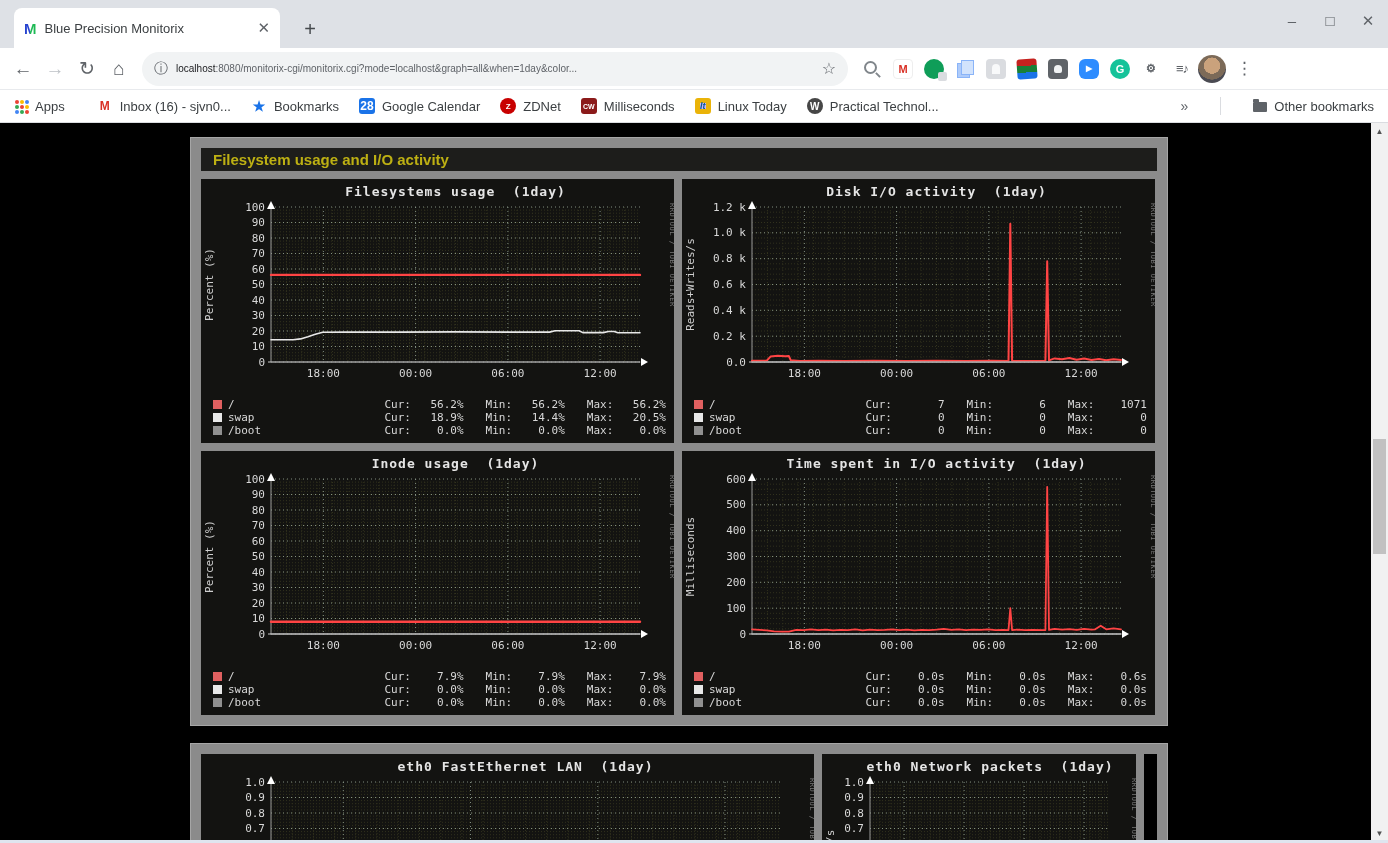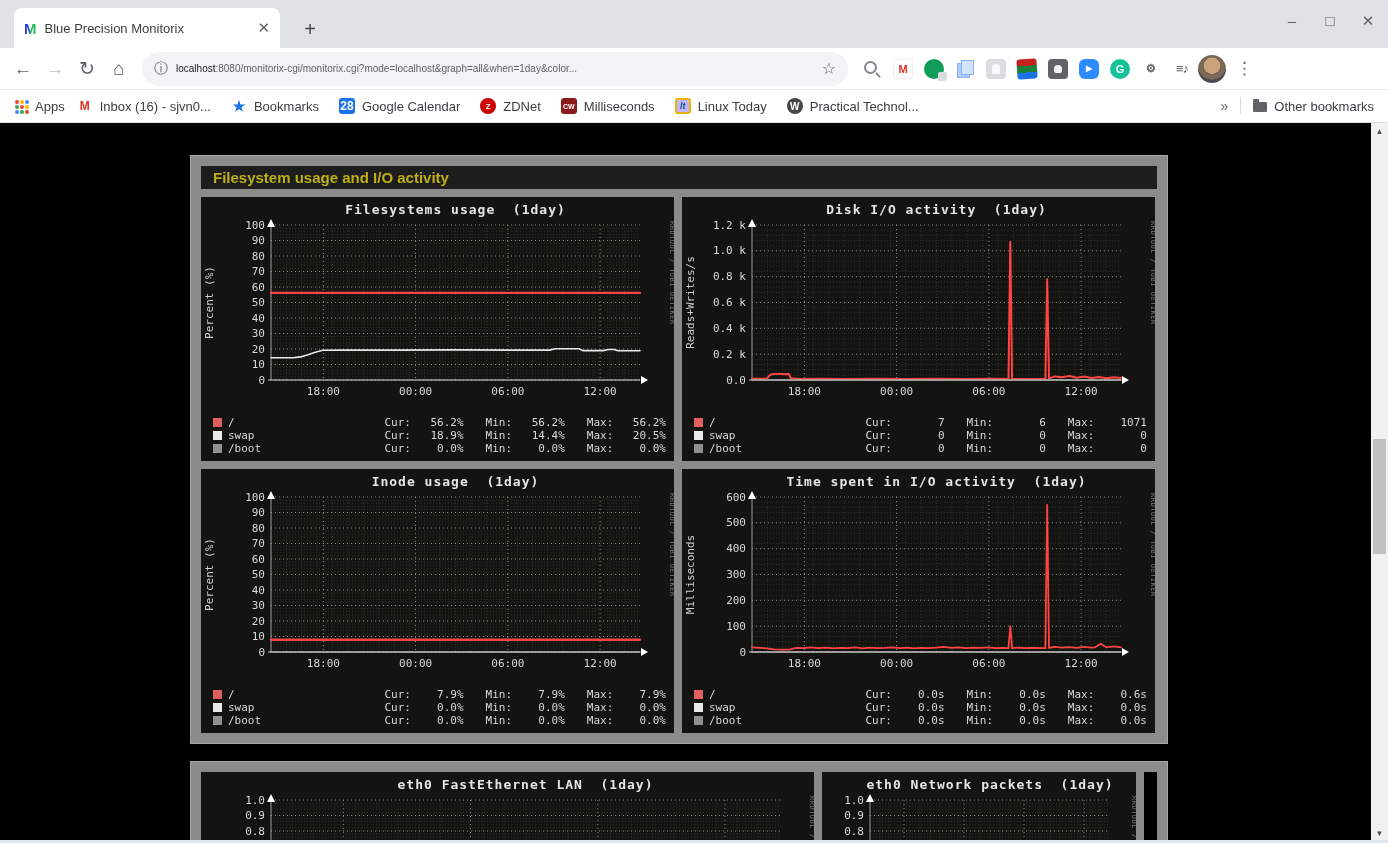--- a/index.html
+++ b/index.html
@@ -59,49 +59,49 @@
   .keep-icon::after { content:""; width:8px; height:8px; background:#f1f3f4; border-radius:50% 50% 2px 2px; }
   .zoom-icon { background:#2d8cff; border-radius:6px; color:#fff; font-size:8px; }
   .grammarly-icon { background:#15c39a; border-radius:50%; color:#fff; }
   .extensions-icon { color:#5f6368; }
   .playlist-icon { color:#5f6368; font-size:13px; letter-spacing:-1px; }
   .avatar { width:28px; height:28px; border-radius:50%;
         background:radial-gradient(circle at 50% 38%, #caa27c 0 36%, #7c6a58 37% 62%, #4a4a52 63%); }
   .menu-dots { color:#5f6368; font-size:17px; padding:0 4px; }
 
   .bookmarks { height:33px; background:#fff; display:flex; align-items:center;
-               padding:0 14px; gap:12px; border-bottom:1px solid #dadce0; font-size:13px;
+               padding:0 14px; gap:32px; border-bottom:1px solid #dadce0; font-size:13px;
                color:#3c4043; }
   .bm { display:flex; align-items:center; gap:7px; white-space:nowrap; }
   .bi { width:16px; height:16px; display:inline-flex; align-items:center; justify-content:center;
         font:700 9px "Liberation Sans",sans-serif; border-radius:3px; position:relative; }
   .apps-grid { width:14px; height:14px; }
   .apps-grid::before { content:""; position:absolute; left:1px; top:1px; width:4px; height:4px;
         border-radius:50%; background:#ea4335;
         box-shadow:5px 0 0 #fbbc04, 10px 0 0 #4285f4, 0 5px 0 #34a853, 5px 5px 0 #ea4335,
                    10px 5px 0 #fbbc04, 0 10px 0 #4285f4, 5px 10px 0 #34a853, 10px 10px 0 #ea4335; }
   .gmail-bm { color:#d93025; font-size:12px; }
   .star-bm { color:#1a73e8; font-size:14px; }
   .calendar-bm { background:#1a73e8; color:#fff; font-size:12px; }
   .zdnet-bm { background:#c80000; color:#fff; border-radius:50%; font-size:8px; }
   .cw-bm { background:#8b1a1a; color:#fff; font-size:7px; }
-  .lt-bm { background:#c4b5fd; border:2px solid #eab308; color:#0a5c8c; font-style:italic; font-size:9px; }
+  .lt-bm { background:#c4b5fd; border:5px solid #eab308; color:#0a5c8c; font-style:italic; font-size:9px; }
   .wp-bm { background:#464646; color:#fff; border-radius:50%; font-size:10px; }
   .chev { color:#5f6368; font-size:14px; }
   .bm-divider { width:1px; height:18px; background:#dadce0; }
   .folder-ic { width:14px; height:10px; background:#5f6368; border-radius:1px; position:relative; margin-top:2px; }
   .folder-ic::before { content:""; position:absolute; left:0; top:-3px; width:6px; height:3px;
         background:#5f6368; border-radius:1px 1px 0 0; }
   .bm-spacer { flex:1; }
 
   
   .content { position:relative; height:719px; background:#000; overflow:hidden; }
   .panel { margin-left:190px; width:978px; background:#8b8b8b; padding:10px;
            border:1px solid #a6a6a6; }
-  .panel1 { margin-top:32px; }
+  .panel1 { margin-top:14px; }
   .panel2 { margin-top:17px; }
   .sec-header { background:#1d1d1b; padding:3px 12px; margin-bottom:8px;
                 font:700 15px "Liberation Sans",sans-serif; color:var(--section_title,#bdb013); }
   .grid2 { display:grid; grid-template-columns:473px 473px; gap:8px; }
   .rowflex { display:flex; gap:8px; }
   .cell { background:#131311; overflow:hidden; }
   .rrd { display:block; }
   .legend { padding:0 8px 6px 12px; font:11px "DejaVu Sans Mono", monospace; color:#d8d8d8; }
   .lrow { display:flex; align-items:center; height:13px; }
   .sw { width:9px; height:9px; margin-right:6px; flex:0 0 9px; }

